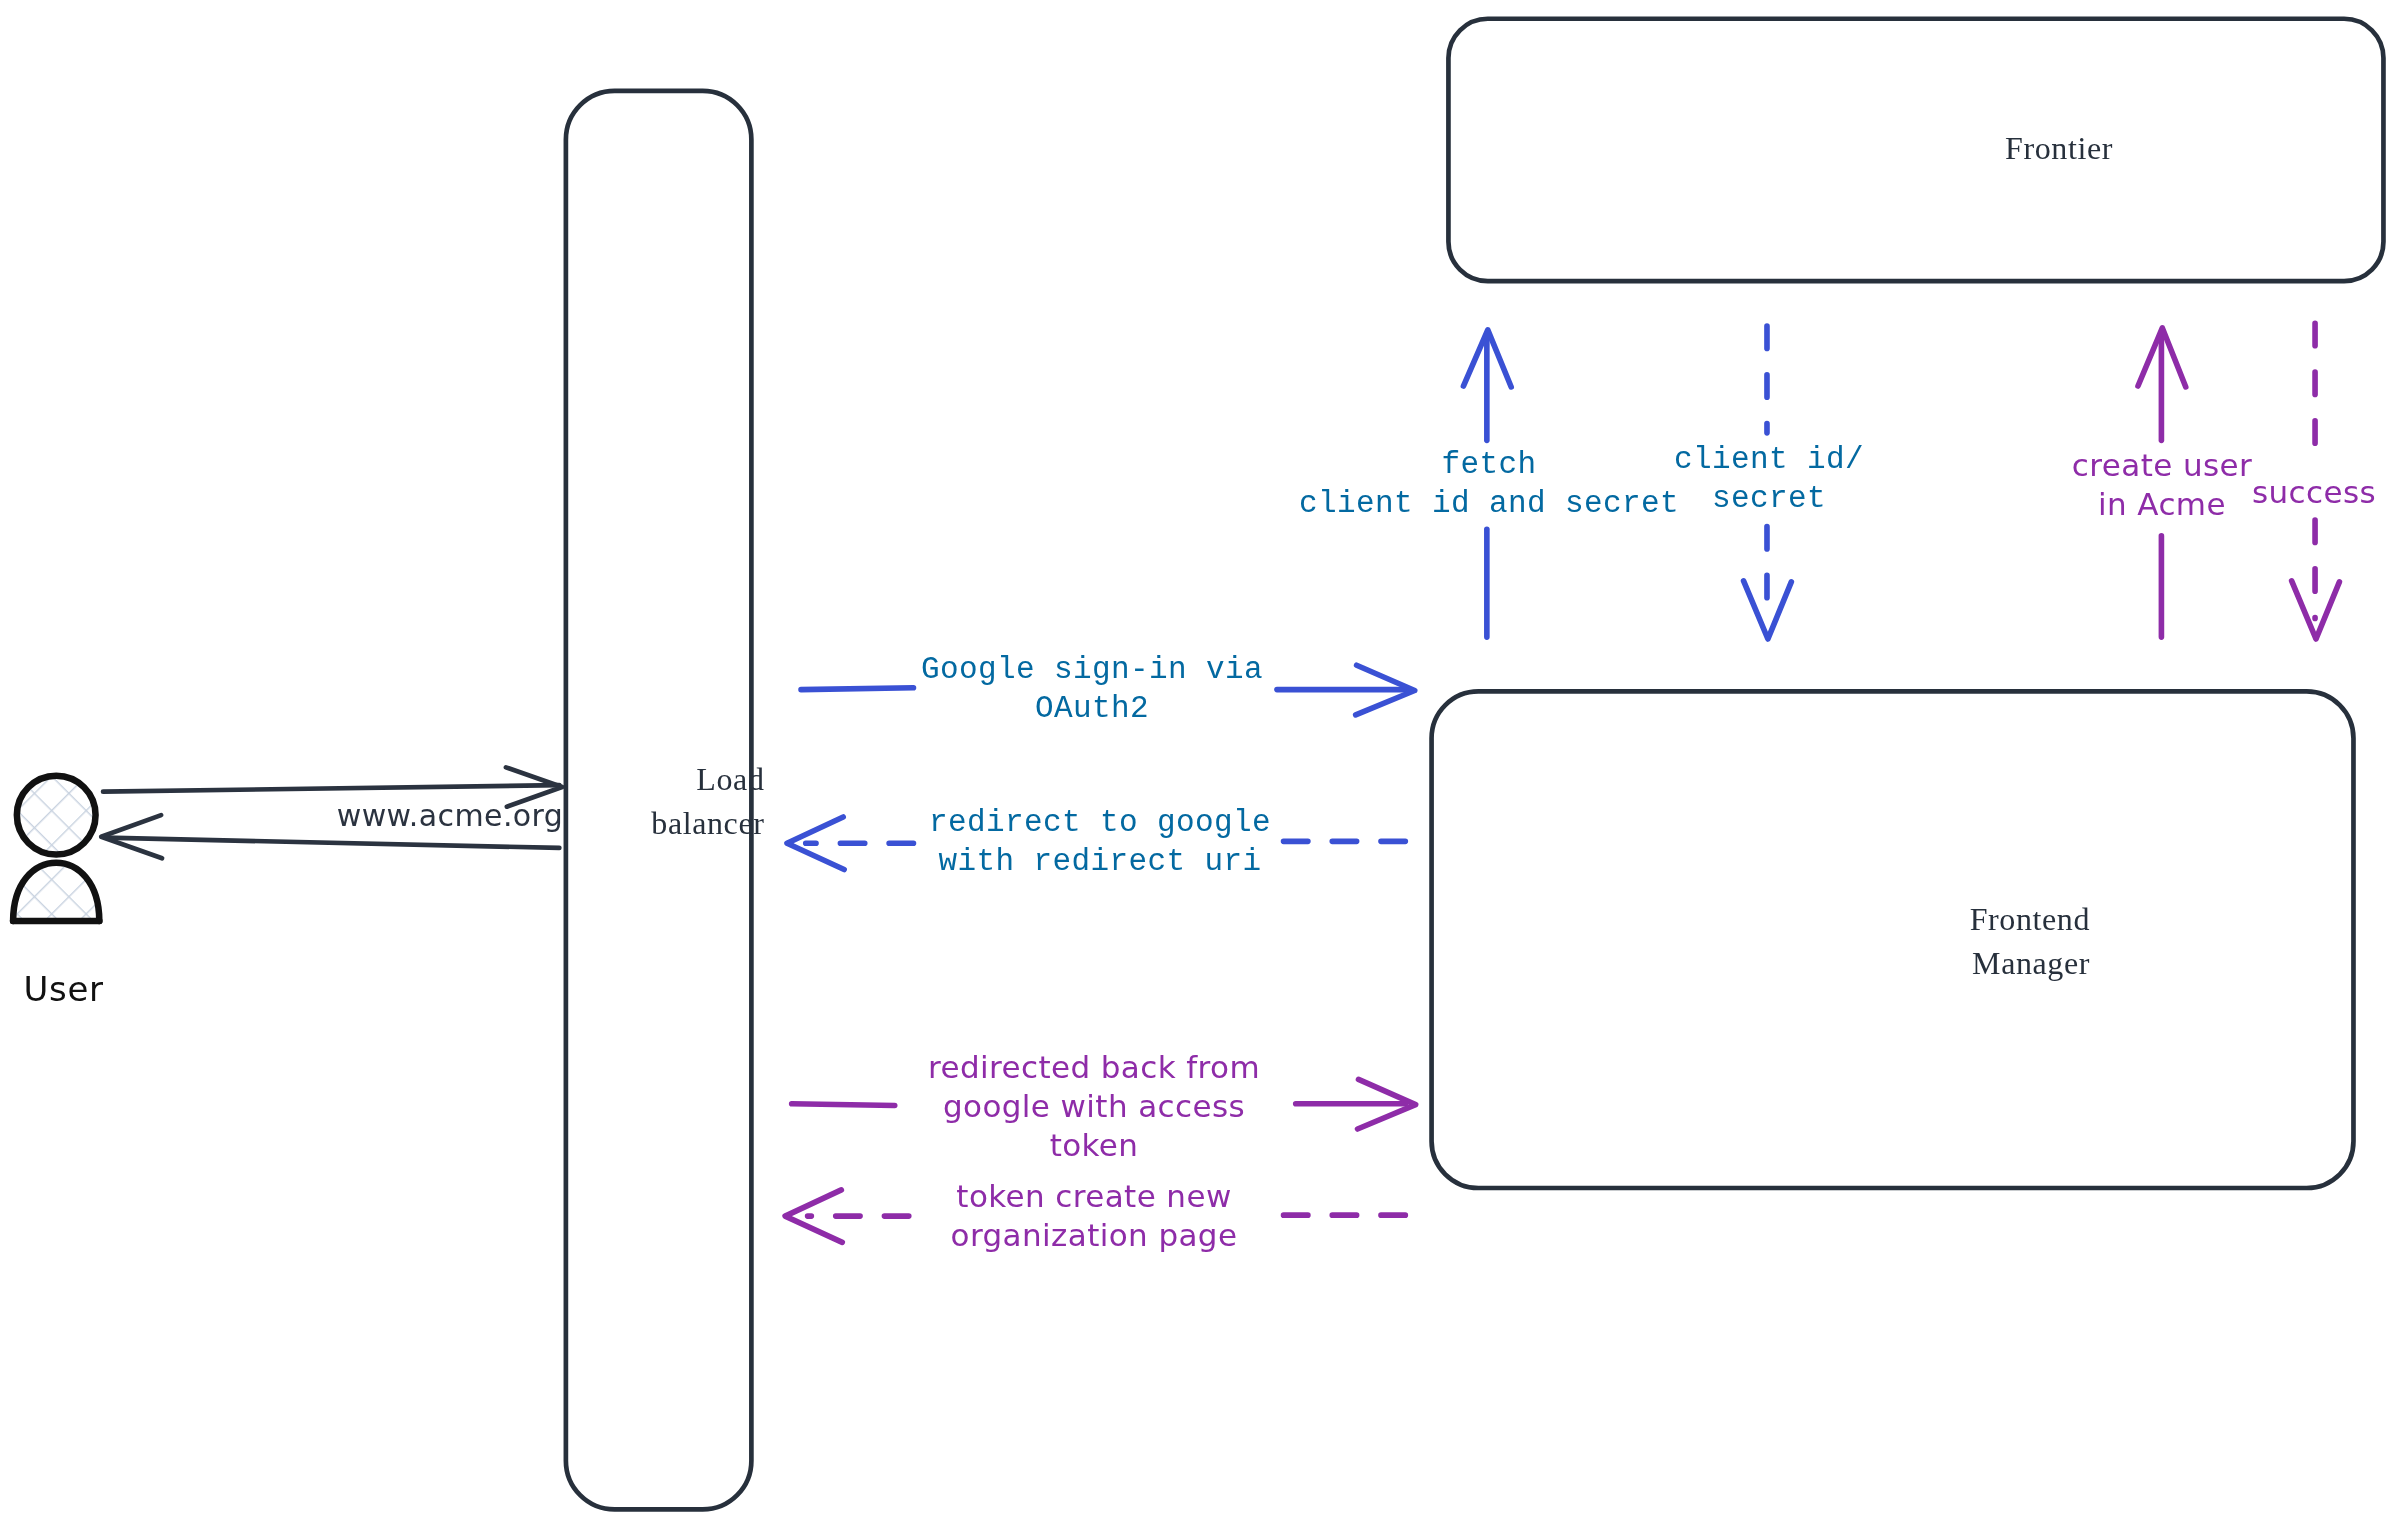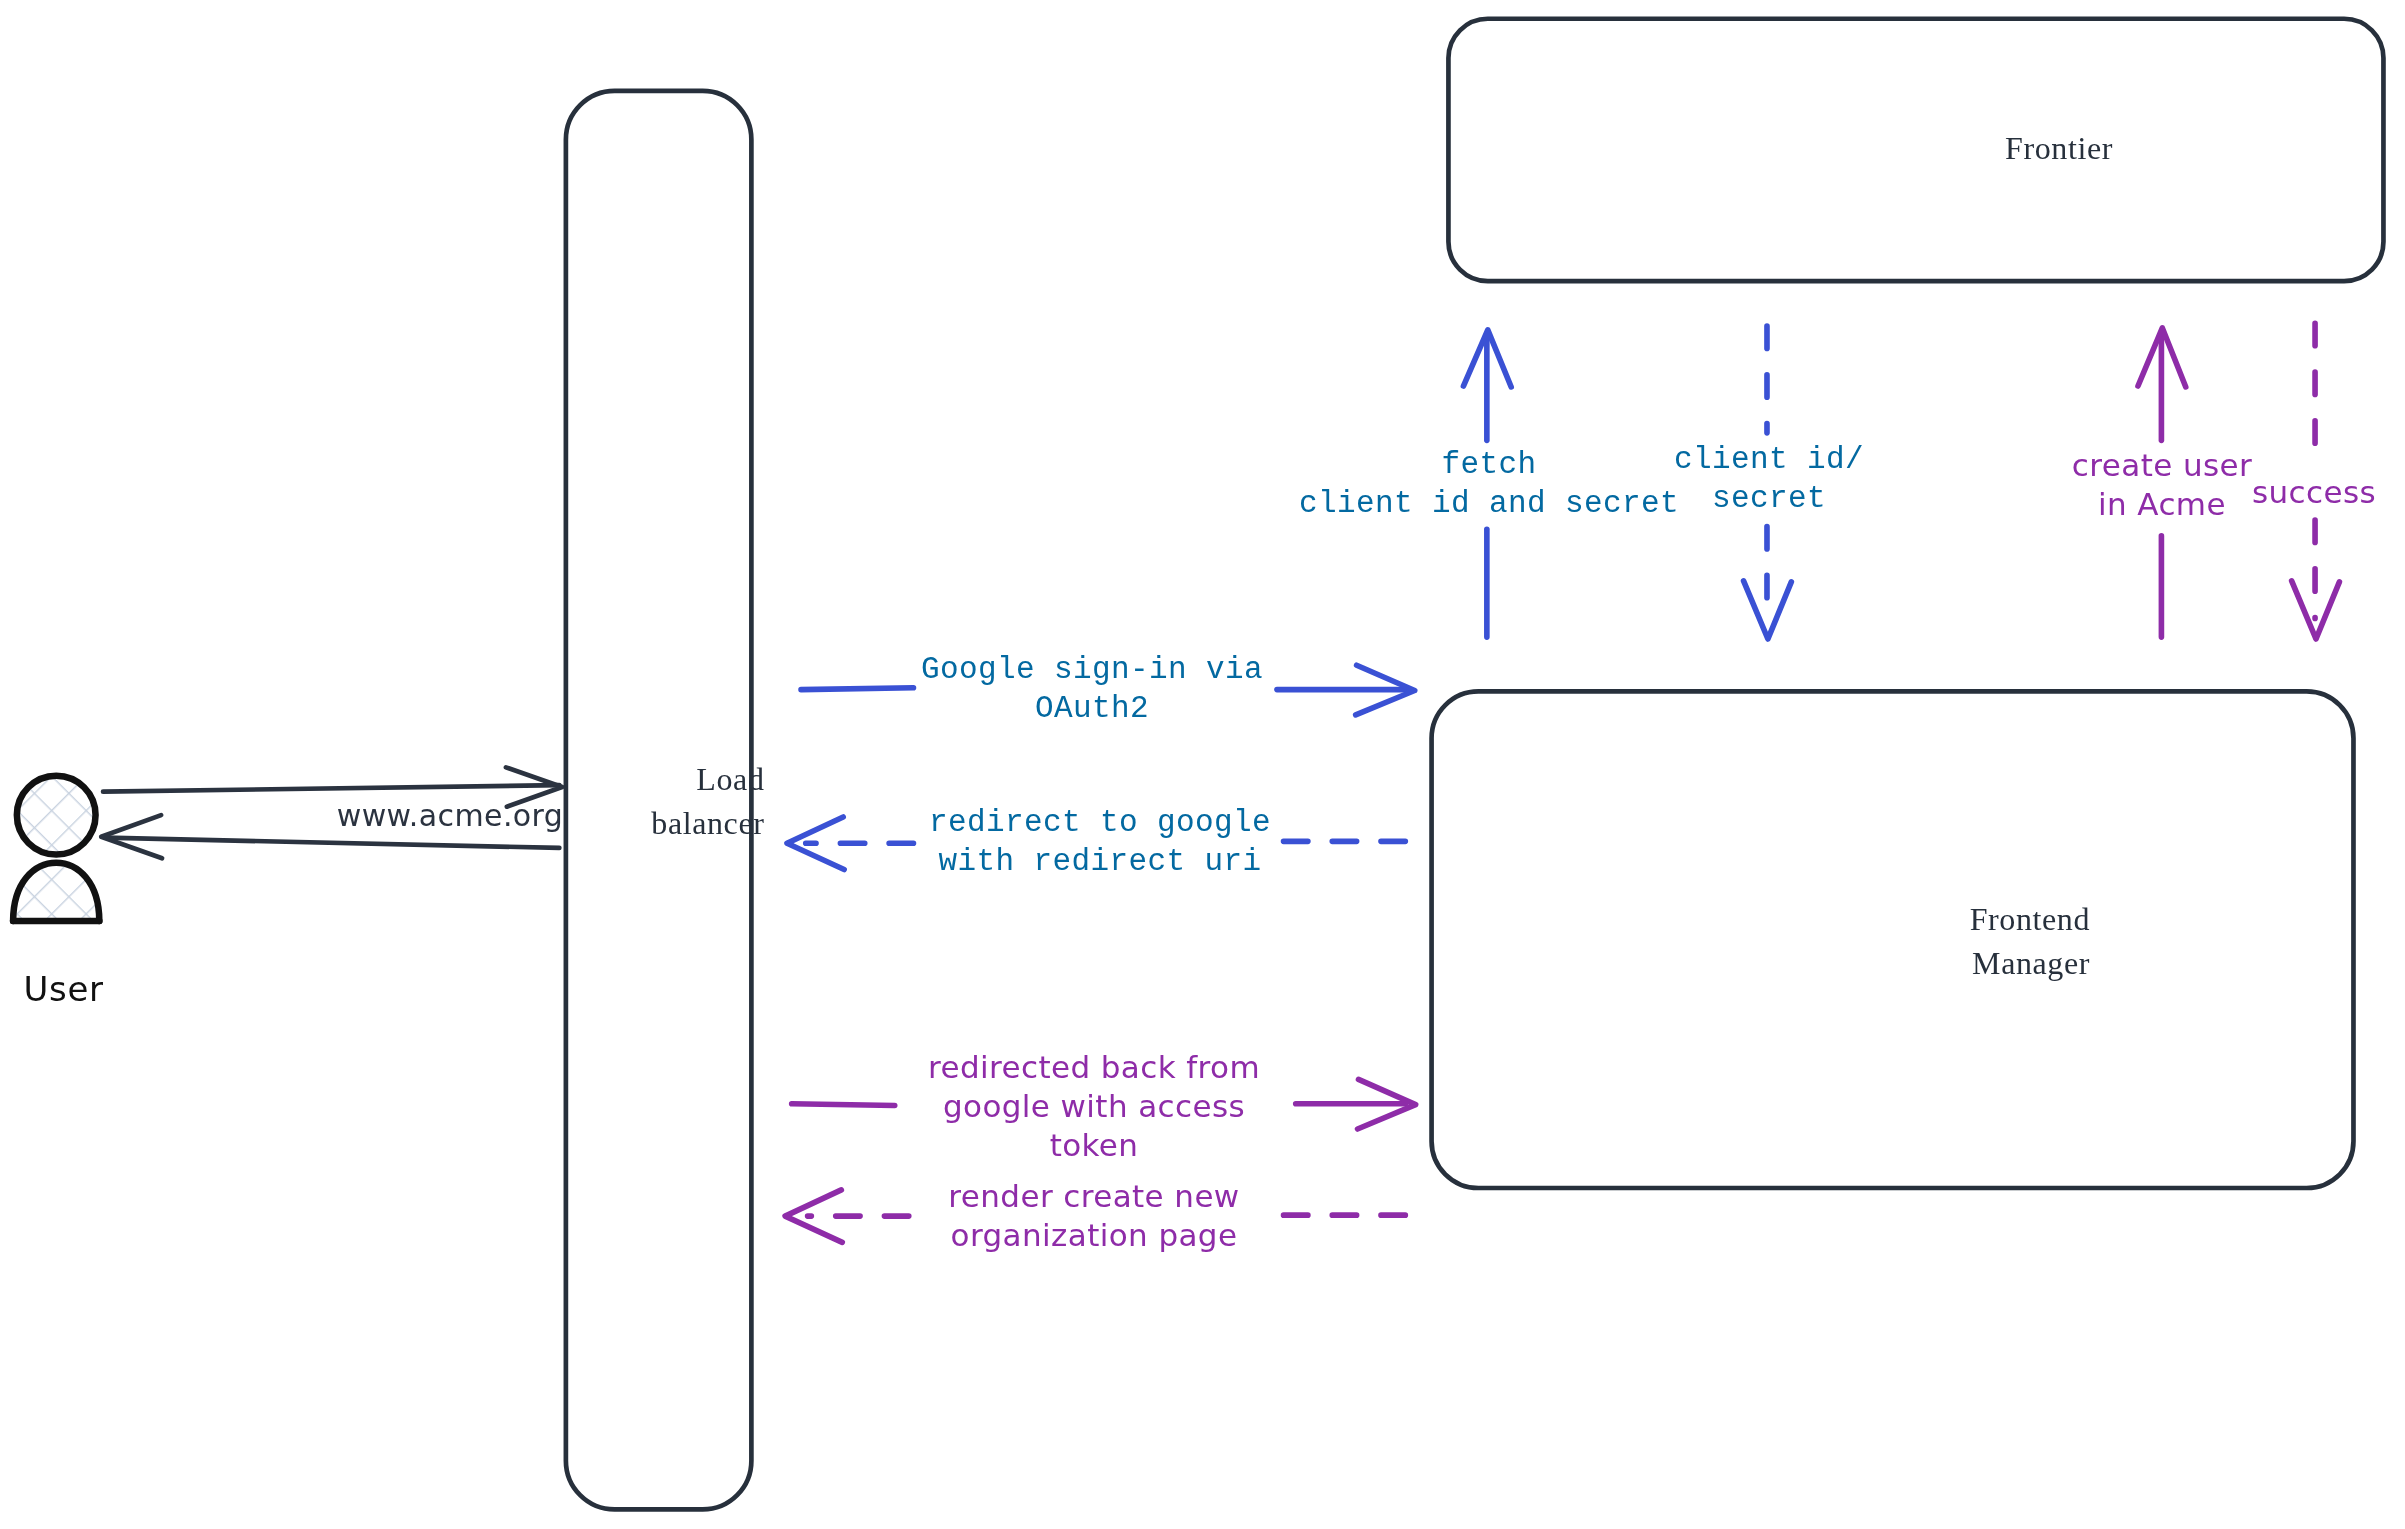--- a/index.html
+++ b/index.html
@@ -157,15 +157,15 @@
 
 <div class="edge-label purple ctr" style="left:2162px;top:485px;width:300px;">create user
 in Acme</div>
 
 <div class="edge-label purple" style="left:2252px;top:473px;width:206px;text-align:left;">success</div>
 
 <div class="edge-label purple ctr" style="left:1094px;top:1106px;width:403px;">redirected back from
 google with access
 token</div>
 
-<div class="edge-label purple ctr" style="left:1094px;top:1216px;width:412px;">render create new
+<div class="edge-label purple ctr" style="left:1094px;top:1216px;width:412px;">token create new
 organization page</div>
 
 
 </body></html>

